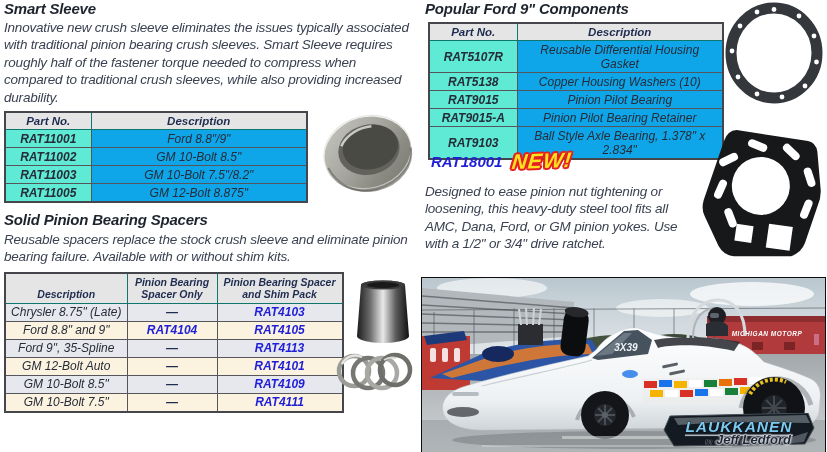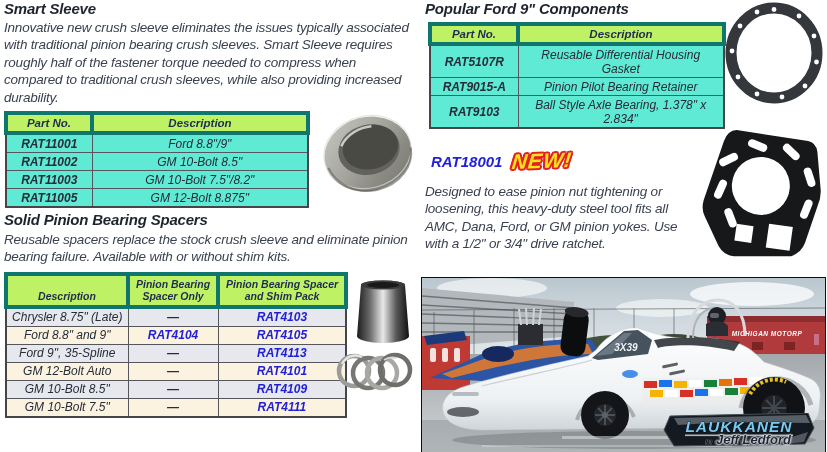--- a/index.html
+++ b/index.html
@@ -4,26 +4,26 @@
 <style>
   * { margin:0; padding:0; box-sizing:border-box; }
   html,body { width:827px; height:452px; background:#ffffff; overflow:hidden; }
   body { font-family:"Liberation Sans", sans-serif; font-style:italic; position:relative; }
 
   .abs { position:absolute; }
   .sec-title { font-size:15px; font-weight:bold; color:#1e242e; letter-spacing:-0.2px; }
   .para { font-size:13.5px; line-height:17.4px; color:#3a4150; letter-spacing:-0.2px; }
 
   table.cat { border-collapse:collapse; border:2px solid #44464b; background:#fff; }
-  table.cat th { background:#bef264; color:#1f2c50; font-size:11.5px; font-style:italic;
-                 font-weight:bold; padding:2px 6px; border:4px solid #0f766e; }
+  table.cat th { background:#e5e5e5; color:#1f2c50; font-size:11.5px; font-style:italic;
+                 font-weight:bold; padding:2px 6px; border:1px solid #0f766e; }
   table.cat td { font-size:12px; padding:1.5px 4px; text-align:center; font-style:italic;
                  color:#262c38; border:1px solid #54565b; height:17px; }
   td.part { color:#1F1FD8; font-weight:bold; background:#5eead4; }
-  td.desc { background:#5eead4; }
+  td.desc { background:#0ea5e9; }
   .c-part86 { width:86px; } .c-desc216 { width:216px; }
   .c-part88 { width:88px; } .c-desc206 { width:206px; }
   .c-sdesc { width:122px; } .c-only { width:90px; } .c-shim { width:114px; }
 
   table.solid th { font-size:10.5px; line-height:1.18; white-space:nowrap; vertical-align:bottom; }
   table.solid tr.alt td { background:#E7E8EE; }
   table.solid tr.crm td { background:#FBF2DF; }
   table.solid td.pn { color:#1F1FD8; font-weight:bold; }
   table.solid td.dash { font-weight:bold; color:#1f2c50; }
 
@@ -175,20 +175,28 @@
   <tbody>
       <tr>
     <th class="c-part88">Part No.</th>
     <th class="c-desc206">Description</th>
   </tr>
   <tr>
     <td class="part">RAT5107R</td>
     <td class="desc">Reusable Differential Housing Gasket</td>
   </tr>
   <tr>
+    <td class="part">RAT5138</td>
+    <td class="desc">Copper Housing Washers (10)</td>
+  </tr>
+  <tr>
+    <td class="part">RAT9015</td>
+    <td class="desc">Pinion Pilot Bearing</td>
+  </tr>
+  <tr>
     <td class="part">RAT9015-A</td>
     <td class="desc">Pinion Pilot Bearing Retainer</td>
   </tr>
   <tr>
     <td class="part">RAT9103</td>
     <td class="desc">Ball Style Axle Bearing, 1.378" x 2.834"</td>
   </tr>
 </tbody>
   </table>
 

